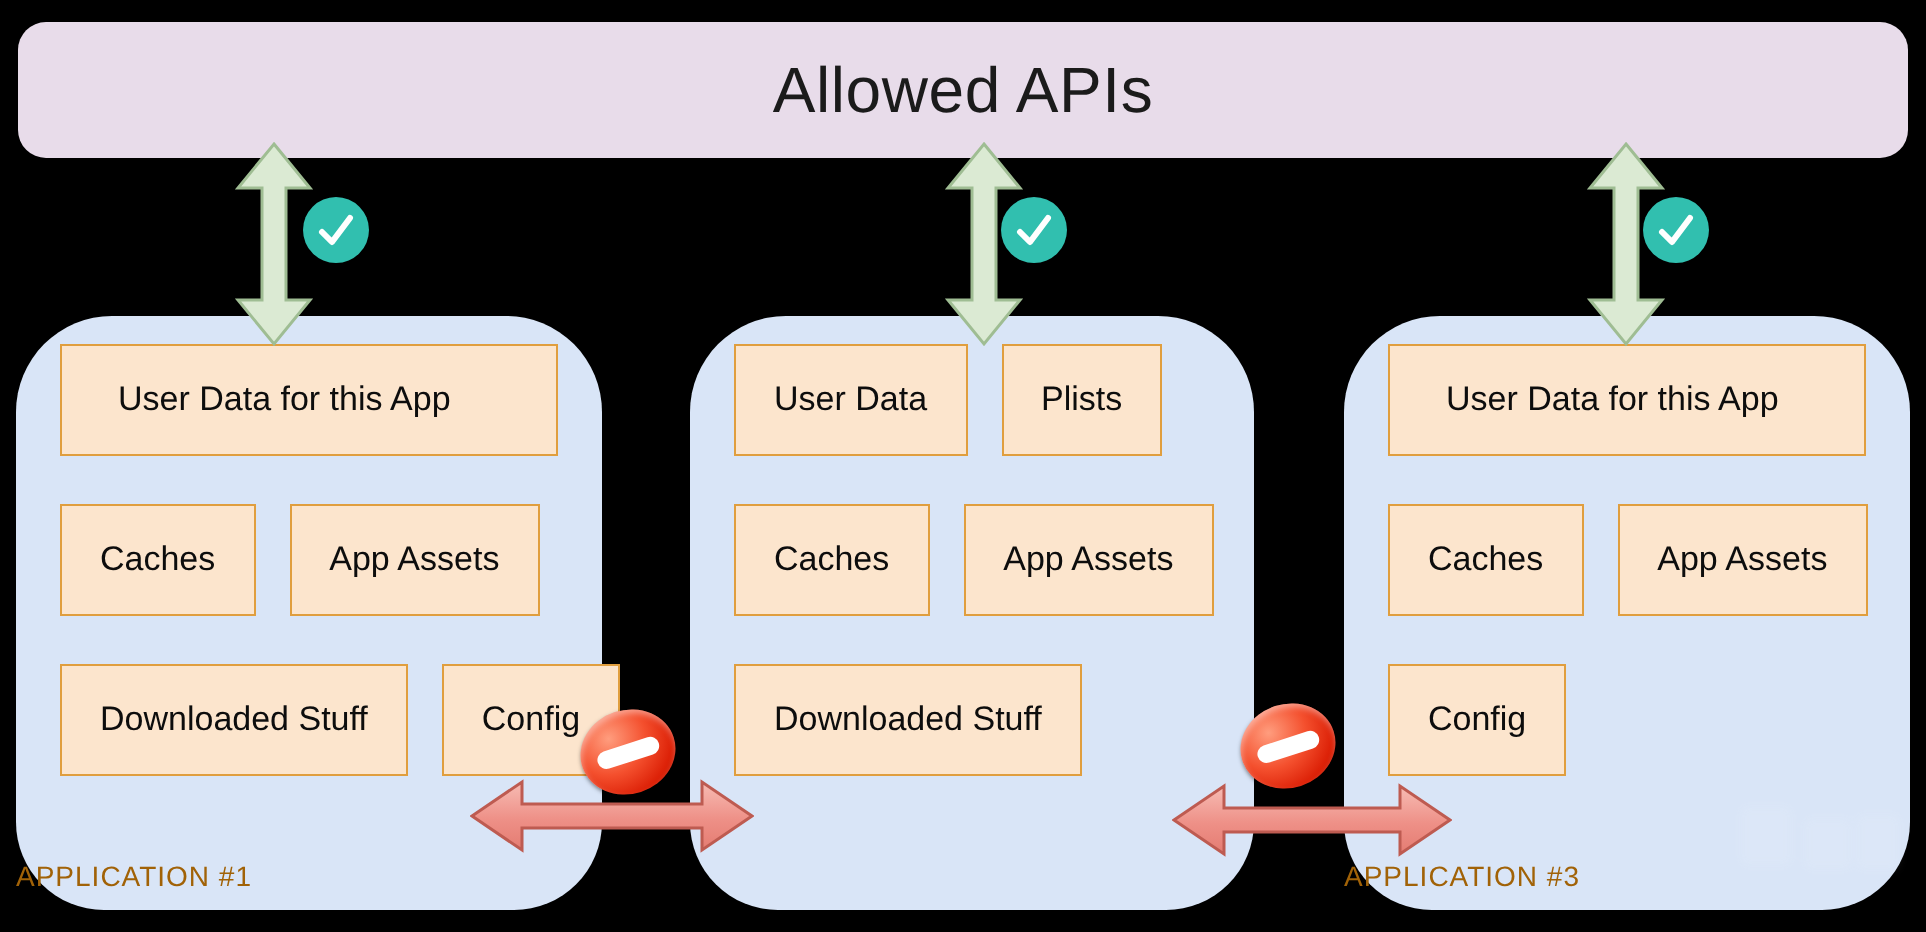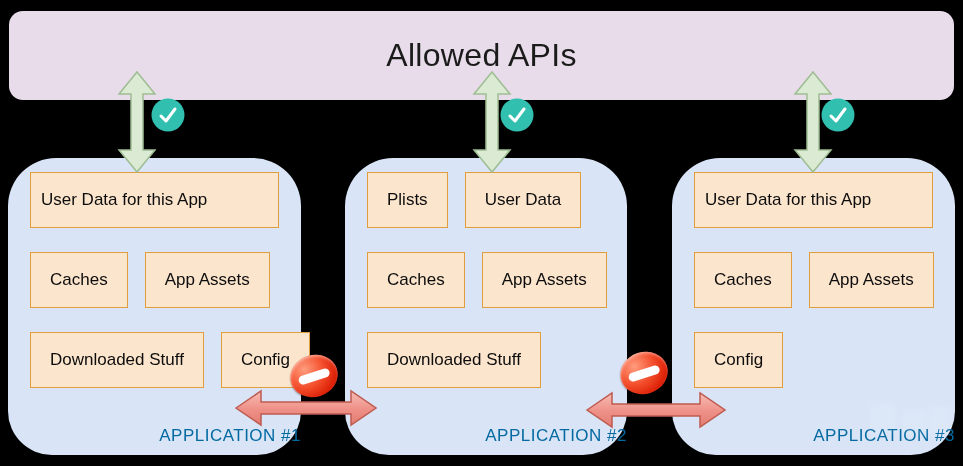--- a/index.html
+++ b/index.html
@@ -2,44 +2,44 @@
 <html><head>
 <meta charset="utf-8">
 <style>
   html,body{margin:0;padding:0;}
   body{
     width:963px;height:466px;background:#000;position:relative;overflow:hidden;
     font-family:"Liberation Sans", sans-serif;color:#111;
   }
   
   .api-bar{
-    position:absolute;left:9px;top:11px;width:945px;height:89px;
+    position:absolute;left:9px;top:11px;width:945px;height:68px;
     background:#E8DCEA;border-radius:14px;
     display:flex;align-items:center;justify-content:center;
   }
   .api-bar .title{font-size:32px;color:#1b1b1b;letter-spacing:.3px;}
   
   .app-card{
     position:absolute;top:158px;height:297px;background:#D9E5F7;
     border-radius:48px 48px 44px 44px;box-sizing:border-box;
     padding:14px 22px 0;
   }
   .app-card.c1{left:8px;width:293px;}
   .app-card.c2{left:345px;width:282px;}
   .app-card.c3{left:672px;width:283px;}
   .row{display:flex;gap:17px;height:56px;margin-bottom:24px;}
   .sbox{
     background:#FCE5CD;border:1.5px solid #E09E3E;box-sizing:border-box;
     display:flex;align-items:center;justify-content:center;
     padding:0 19px;font-size:17px;white-space:nowrap;color:#0d0d0d;
   }
-  .sbox.wide{flex:1;justify-content:flex-start;padding-left:10px;}
+  .sbox.wide{flex:1;justify-content:flex-start;padding-left:28px;}
   .app-label{
-    position:absolute;left:0;right:0;bottom:9px;text-align:right;
-    font-size:17px;letter-spacing:.5px;color:#0369a1;
+    position:absolute;left:0;right:0;bottom:9px;text-align:left;
+    font-size:14px;letter-spacing:.5px;color:#a16207;
   }
   
   .v-arrow{position:absolute;top:70px;width:40px;height:104px;z-index:5;}
   .v-arrow.a1{left:117px;}
   .v-arrow.a2{left:472px;}
   .v-arrow.a3{left:793px;}
   .check-badge{position:absolute;top:98px;width:34px;height:34px;z-index:6;}
   .check-badge.b1{left:151px;}
   .check-badge.b2{left:500px;}
   .check-badge.b3{left:821px;}
@@ -104,31 +104,30 @@
   </div>
   <div class="row">
     <div class="sbox">Downloaded Stuff</div>
     <div class="sbox">Config</div>
   </div>
   <div class="app-label">APPLICATION #1</div>
 </div>
 
 <div class="app-card c2">
   <div class="row">
+    <div class="sbox">User Data</div>
     <div class="sbox">Plists</div>
-    <div class="sbox">User Data</div>
   </div>
   <div class="row">
     <div class="sbox">Caches</div>
     <div class="sbox">App Assets</div>
   </div>
   <div class="row">
     <div class="sbox">Downloaded Stuff</div>
   </div>
-  <div class="app-label">APPLICATION #2</div>
 </div>
 
 <div class="app-card c3">
   <div class="row">
     <div class="sbox wide">User Data for this App</div>
   </div>
   <div class="row">
     <div class="sbox">Caches</div>
     <div class="sbox">App Assets</div>
   </div>

